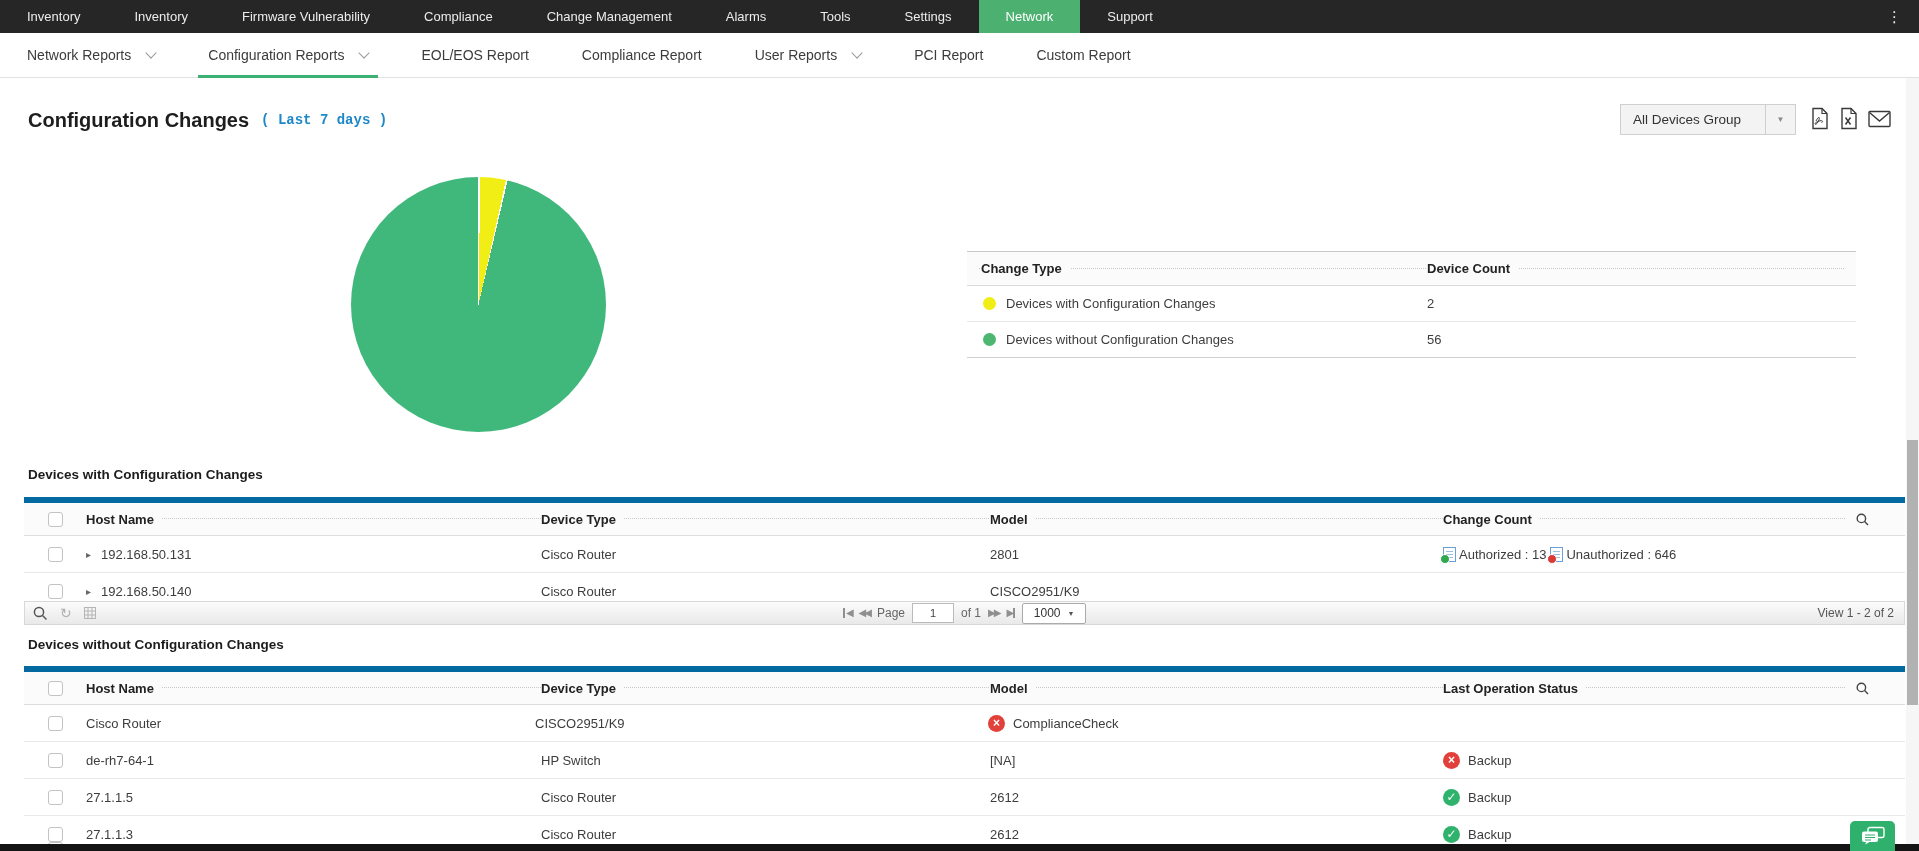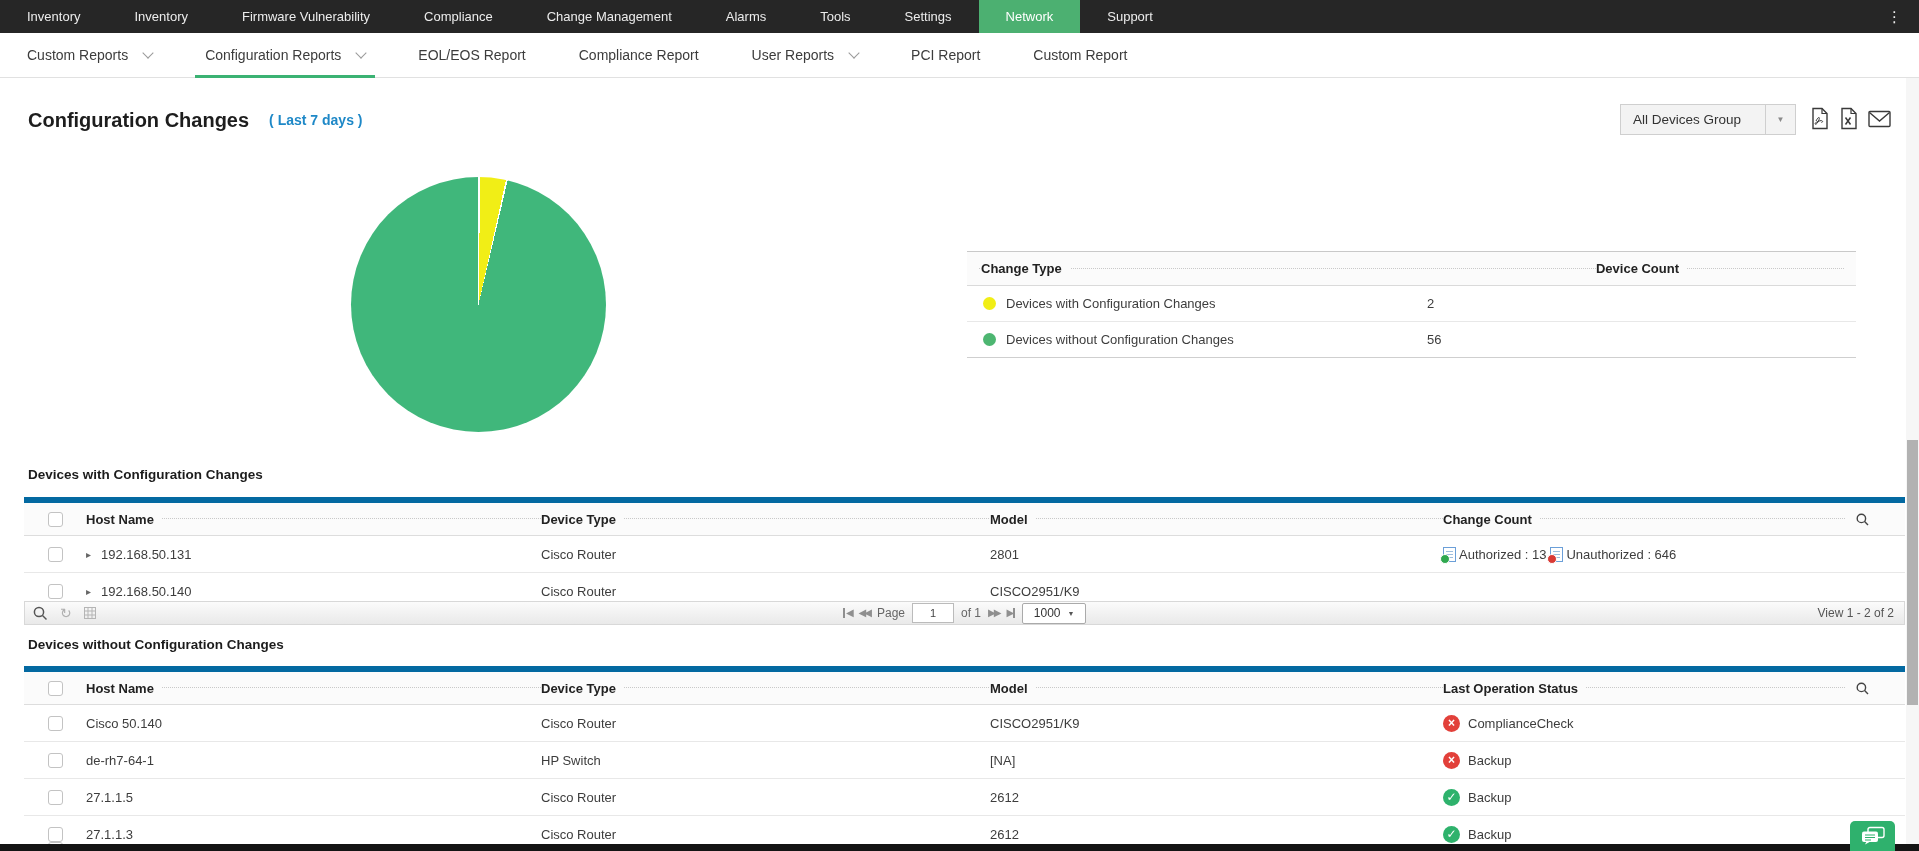--- a/index.html
+++ b/index.html
@@ -18,37 +18,37 @@
           border-bottom:1px solid #e1e1e1;display:flex;align-items:stretch;padding-left:17px;
           font-size:14px;color:#3c3c3c;}
   .sn-item{display:flex;align-items:center;padding:0 10px;margin-right:33px;position:relative;cursor:pointer;white-space:nowrap;}
   .sn-item .chev{margin-left:16px;width:7px;height:7px;border-right:1.5px solid #9a9a9a;
                  border-bottom:1.5px solid #9a9a9a;transform:rotate(45deg);margin-top:-4px;}
   .sn-item.active::after{content:'';position:absolute;left:0;right:0;bottom:-1px;height:3px;background:#3bb273;}
 
   
   .page-head{position:absolute;top:105px;left:28px;height:30px;display:flex;align-items:center;justify-content:center;}
   .page-title{font-size:20px;font-weight:bold;color:#1d1d1d;}
-  .page-period{margin-left:20px;font-size:14px;font-weight:600;color:#1e88c7;cursor:pointer;}
+  .page-period{margin-left:12px;font-size:14px;font-weight:600;color:#1e88c7;cursor:pointer;font-family:Liberation Mono, monospace;}
   .group-select{position:absolute;top:104px;left:1620px;width:176px;height:31px;background:#f3f3f3;
                 border:1px solid #cfcfcf;display:flex;cursor:pointer;box-sizing:border-box;}
   .gs-label{flex:1;display:flex;align-items:center;padding:0 12px;font-size:13.5px;color:#333;}
   .gs-arrow{width:29px;border-left:1px solid #cfcfcf;display:flex;align-items:center;justify-content:center;
             color:#8a8a8a;font-size:8px;}
   .export-icons{position:absolute;top:107px;left:1810px;display:flex;gap:10px;align-items:center;}
   .exp-ico{cursor:pointer;display:flex;}
 
   
   .pie{position:absolute;left:351px;top:177px;width:255px;height:255px;border-radius:50%;}
 
   
   .legend-table{position:absolute;left:967px;top:251px;width:889px;border-top:1px solid #c9c9c9;
                 border-bottom:1px solid #cfcfcf;font-size:13px;}
   .lt-head{height:33px;display:flex;align-items:center;background:#fbfbfb;border-bottom:1px solid #dadada;
-           font-weight:bold;color:#222;position:relative;text-align:center;}
+           font-weight:bold;color:#222;position:relative;}
   .lt-head::after{content:'';position:absolute;left:12px;right:12px;top:16px;border-top:1px dotted #c9c9c9;}
   .lt-head .hl{position:relative;z-index:1;background:#fbfbfb;padding-right:8px;}
   .lt-col1{width:460px;box-sizing:border-box;padding-left:14px;display:flex;align-items:center;}
   .lt-col2{flex:1;}
   .lt-row{height:35px;display:flex;align-items:center;color:#3d3d3d;}
   .lt-row + .lt-row{border-top:1px solid #e8e8e8;}
   .lt-row .lt-col1{padding-left:16px;}
   .dot{width:13px;height:13px;border-radius:50%;margin-right:10px;flex:none;}
 
   
@@ -121,21 +121,21 @@
     <div class="nav-item">Alarms</div>
     <div class="nav-item">Tools</div>
     <div class="nav-item">Settings</div>
     <div class="nav-item active">Network</div>
     <div class="nav-item">Support</div>
     <div class="overflow">⋮</div>
   </div>
 
   <div class="subnav">
     <div class="sn-item">
-      <span>Custom Reports</span>
+      <span>Network Reports</span>
       <span class="chev"></span>
     </div>
     <div class="sn-item active">
       <span>Configuration Reports</span>
       <span class="chev"></span>
     </div>
     <div class="sn-item">
       <span>EOL/EOS Report</span>
     </div>
     <div class="sn-item">
@@ -327,23 +327,20 @@
               <path d="M8.6 8.6l3.4 3.4" stroke="#444" stroke-width="1.4"></path>
             </svg>
         </span>
       </div>
     </div>
 
     <div class="dt-row">
       <div class="c-check">
           <span class="cb"></span>
         </div>
-      <div class="c-host" style="padding-left:0;">
-          <span>Cisco 50.140</span>
-        </div>
       <div class="c-type">Cisco Router</div>
       <div class="c-model">CISCO2951/K9</div>
       <div class="c-last">
         <span class="status-ico" style="background-color: rgb(226, 64, 58);">×</span>
         <span>ComplianceCheck</span>
       </div>
     </div>
     <div class="dt-row">
       <div class="c-check">
           <span class="cb"></span>

